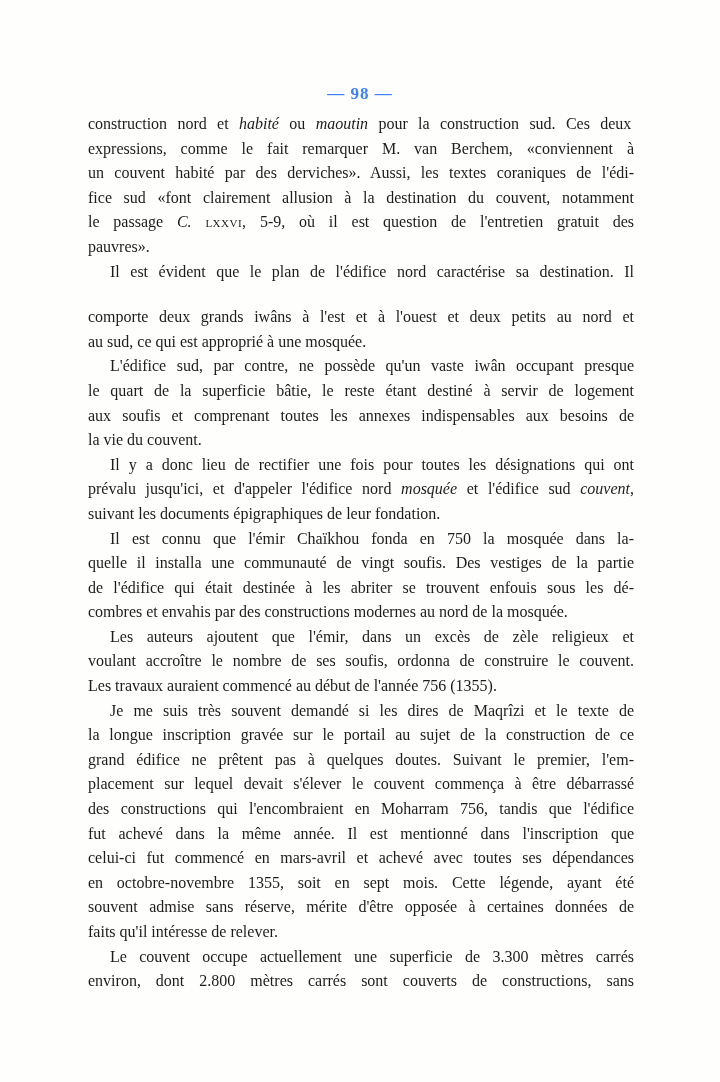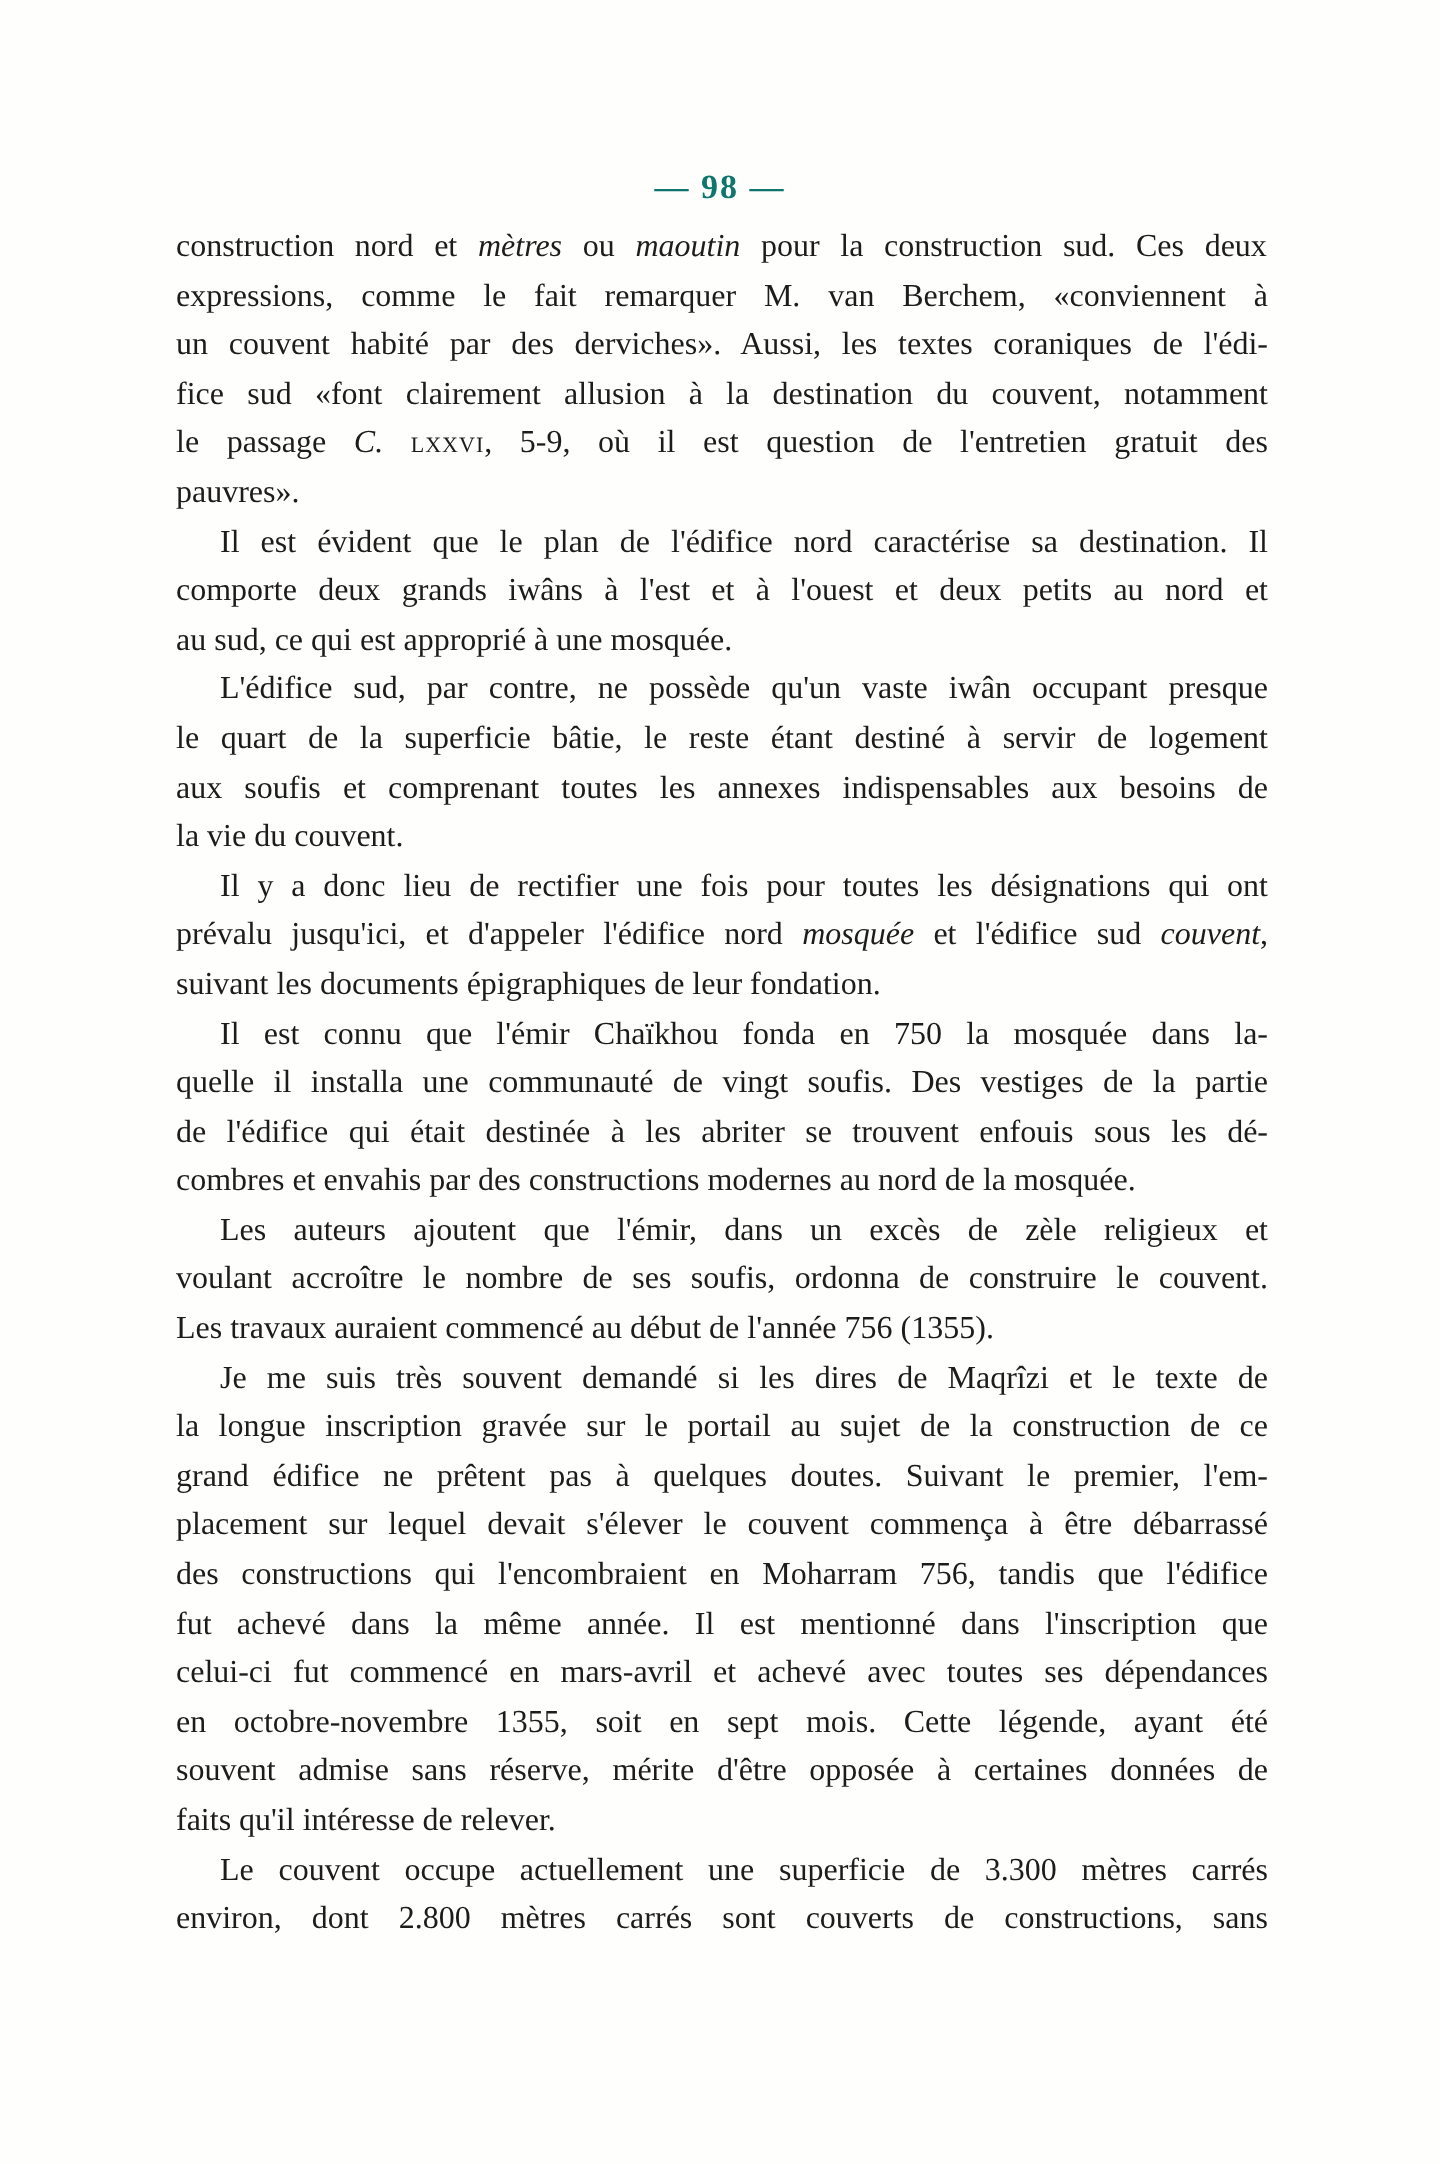--- a/index.html
+++ b/index.html
@@ -19,21 +19,21 @@
   }
   .page-header {
     position: absolute;
     top: 84px;
     left: 0;
     width: 100%;
     text-align: center;
     font-size: 17px;
     font-weight: bold;
     letter-spacing: 1px;
-    color: #0f766e;
+    color: #3b82f6;
   }
   .text-block {
     position: absolute;
     top: 112px;
     left: 88px;
     width: 546px;
     font-size: 16px;
     line-height: 24.6px;
     font-weight: 500;
   }
@@ -51,28 +51,28 @@
     font-variant: small-caps;
     letter-spacing: 0.5px;
   }
 </style>
 </head>
 <body>
 
 <div class="page">
   <div class="page-header">— 98 —</div>
   <div class="text-block">
-      <div class="line" style="word-spacing: 6.33px;"><span class="ln-inner">construction nord et <em>mètres</em> ou <em>maoutin</em> pour la construction sud. Ces deux</span></div>
+      <div class="line" style="word-spacing: 6.33px;"><span class="ln-inner">construction nord et <em>habité</em> ou <em>maoutin</em> pour la construction sud. Ces deux</span></div>
       <div class="line" style="word-spacing: 9.918px;"><span class="ln-inner">expressions, comme le fait remarquer M. van Berchem, «conviennent à</span></div>
       <div class="line" style="word-spacing: 6.357px;"><span class="ln-inner">un couvent habité par des derviches». Aussi, les textes coraniques de l'édi-</span></div>
       <div class="line" style="word-spacing: 7.634px; text-align: center;"><span class="ln-inner">fice sud «font clairement allusion à la destination du couvent, notamment</span></div>
       <div class="line" style="word-spacing: 9.799px;"><span class="ln-inner">le passage <em>C.</em> <span class="sc">lxxvi</span>, 5-9, où il est question de l'entretien gratuit des</span></div>
       <div class="line noj"><span class="ln-inner">pauvres».</span></div>
       <div class="line indent" style="word-spacing: 6.516px;"><span class="ln-inner">Il est évident que le plan de l'édifice nord caractérise sa destination. Il</span></div>
-      <div class="line" style="word-spacing: 6.661px;"><span class="ln-inner">comporte deux grands iwâns à l'est et à l'ouest et deux petits au nord et</span></div>
+      <div class="line" style="word-spacing: 6.661px; margin-top: 21px;"><span class="ln-inner">comporte deux grands iwâns à l'est et à l'ouest et deux petits au nord et</span></div>
       <div class="line noj"><span class="ln-inner">au sud, ce qui est approprié à une mosquée.</span></div>
       <div class="line indent" style="word-spacing: 6.506px;"><span class="ln-inner">L'édifice sud, par contre, ne possède qu'un vaste iwân occupant presque</span></div>
       <div class="line" style="word-spacing: 6.802px;"><span class="ln-inner">le quart de la superficie bâtie, le reste étant destiné à servir de logement</span></div>
       <div class="line" style="word-spacing: 7.055px;"><span class="ln-inner">aux soufis et comprenant toutes les annexes indispensables aux besoins de</span></div>
       <div class="line noj"><span class="ln-inner">la vie du couvent.</span></div>
       <div class="line indent" style="word-spacing: 4.929px;"><span class="ln-inner">Il y a donc lieu de rectifier une fois pour toutes les désignations qui ont</span></div>
       <div class="line" style="word-spacing: 5.642px;"><span class="ln-inner">prévalu jusqu'ici, et d'appeler l'édifice nord <em>mosquée</em> et l'édifice sud <em>couvent</em>,</span></div>
       <div class="line noj"><span class="ln-inner">suivant les documents épigraphiques de leur fondation.</span></div>
       <div class="line indent" style="word-spacing: 8.102px;"><span class="ln-inner">Il est connu que l'émir Chaïkhou fonda en 750 la mosquée dans la-</span></div>
       <div class="line" style="word-spacing: 5.695px; text-align: center;"><span class="ln-inner">quelle il installa une communauté de vingt soufis. Des vestiges de la partie</span></div>

